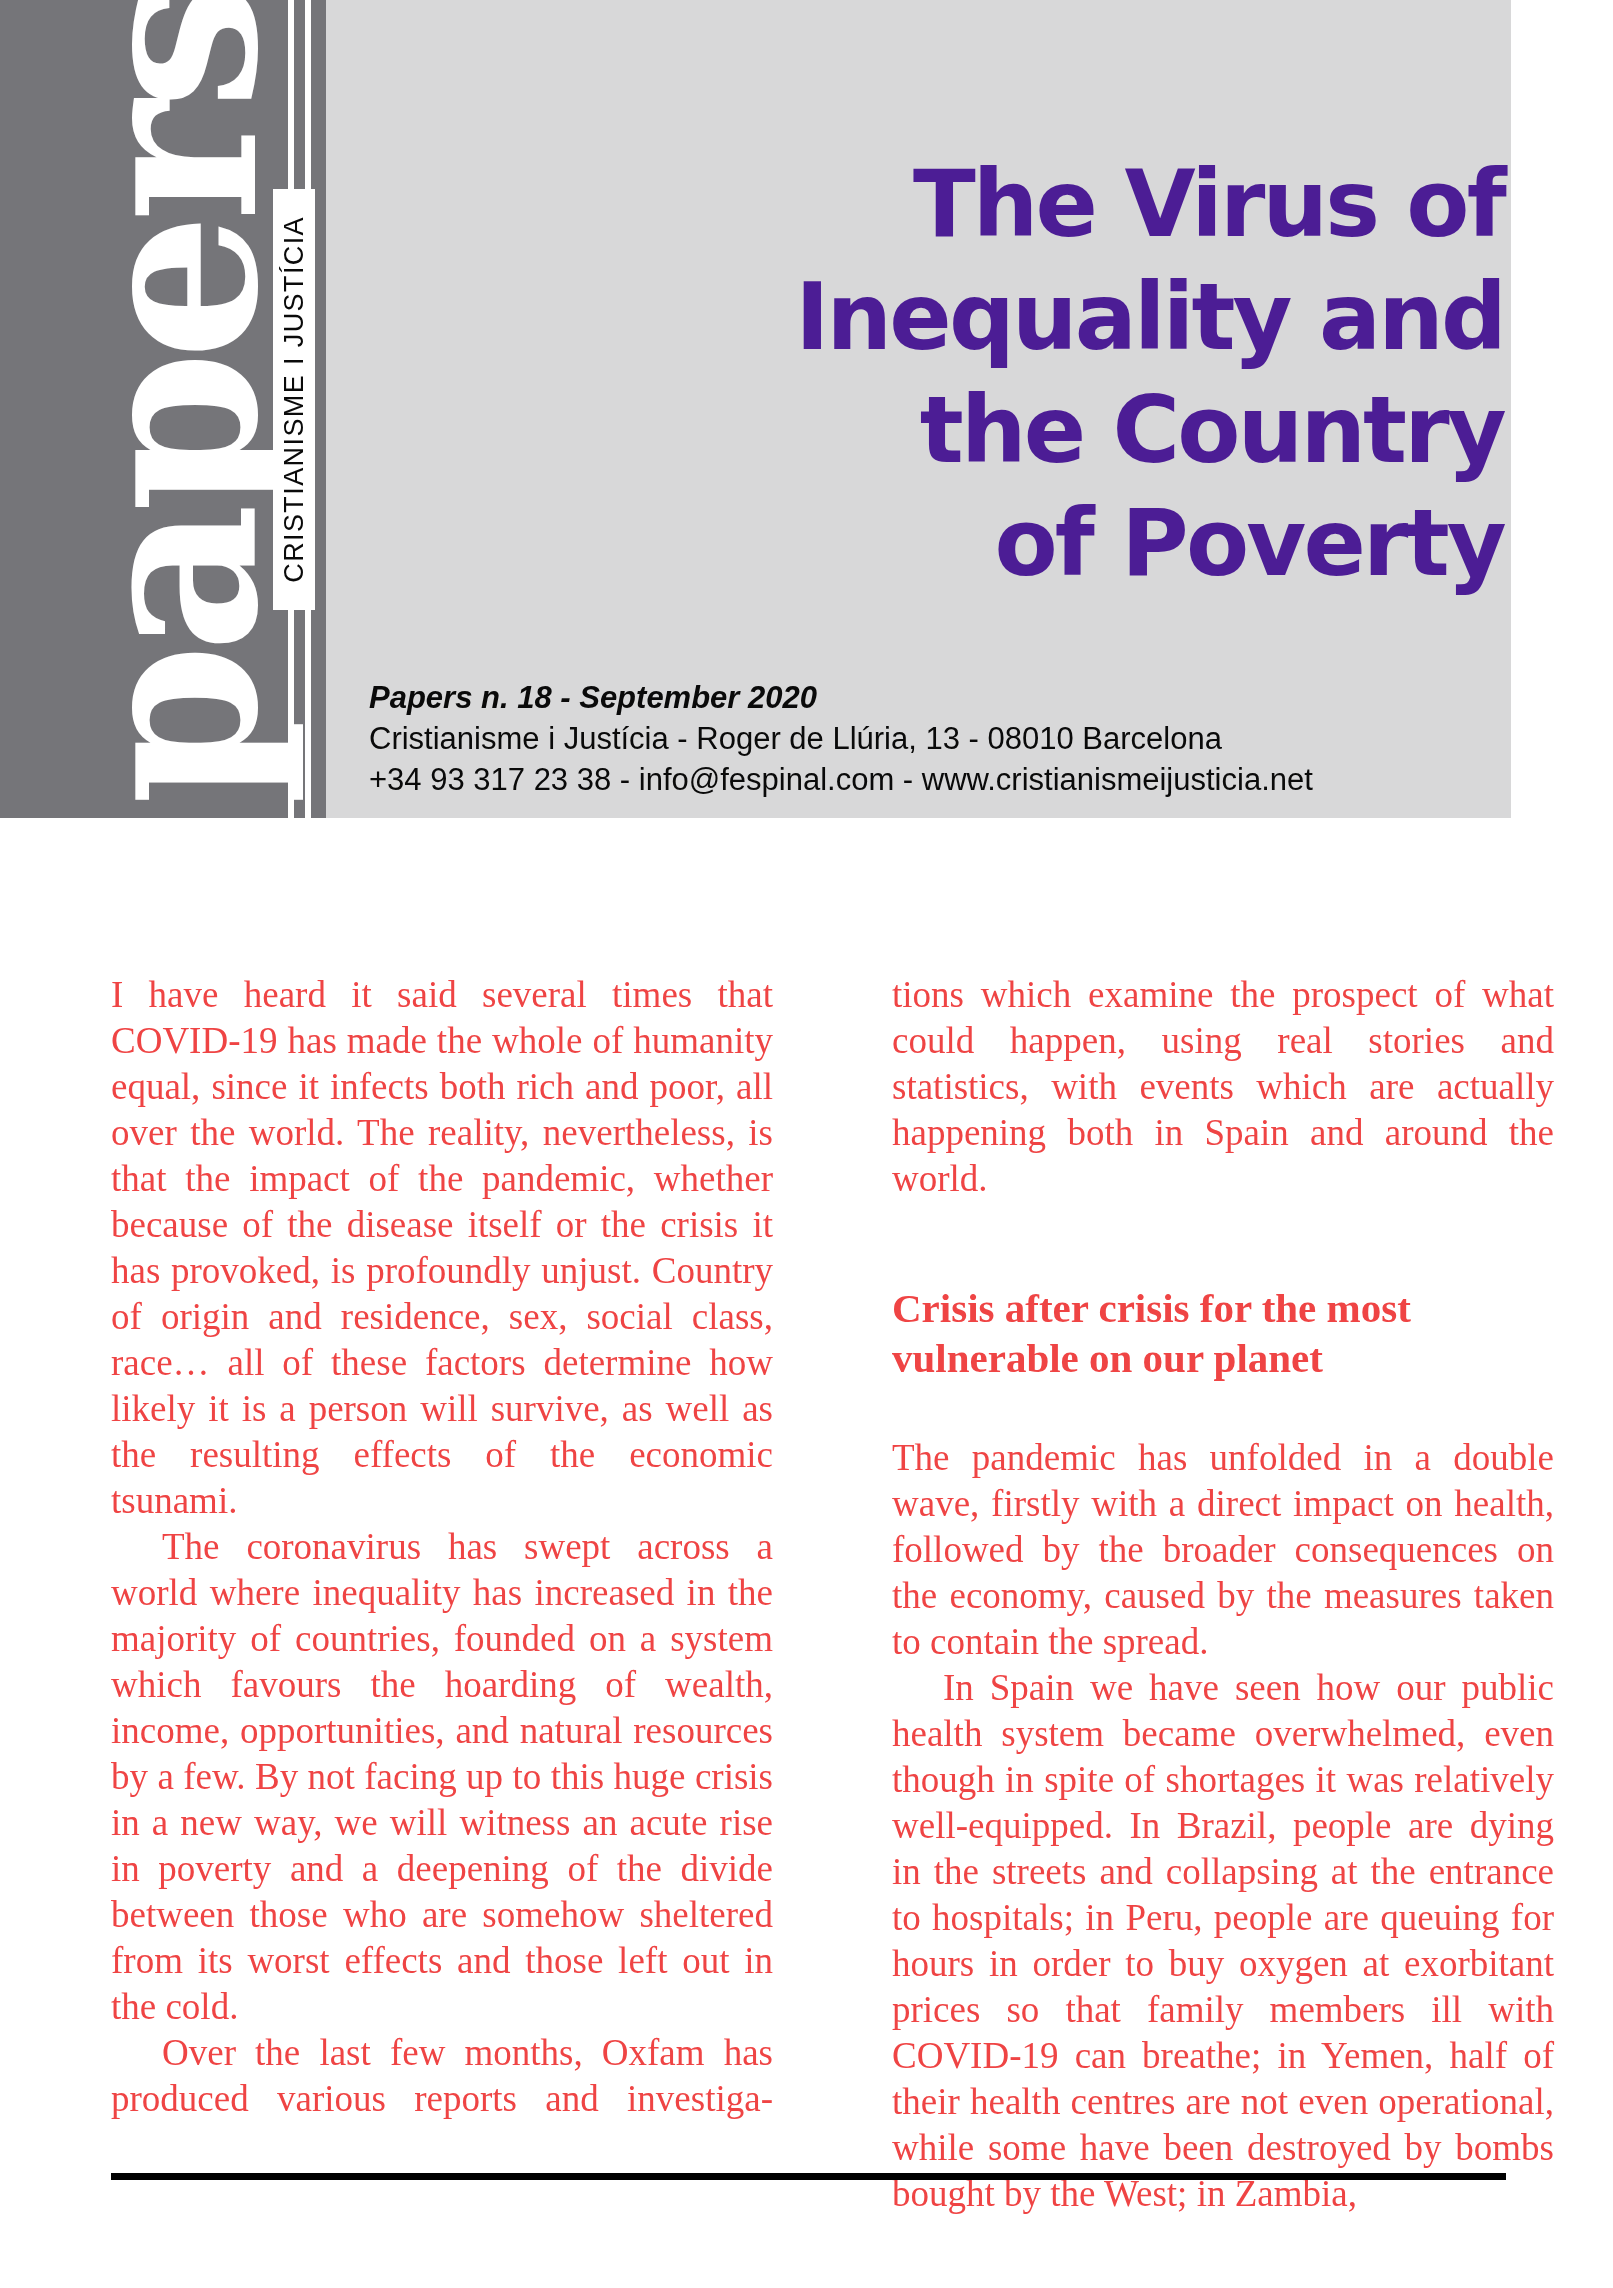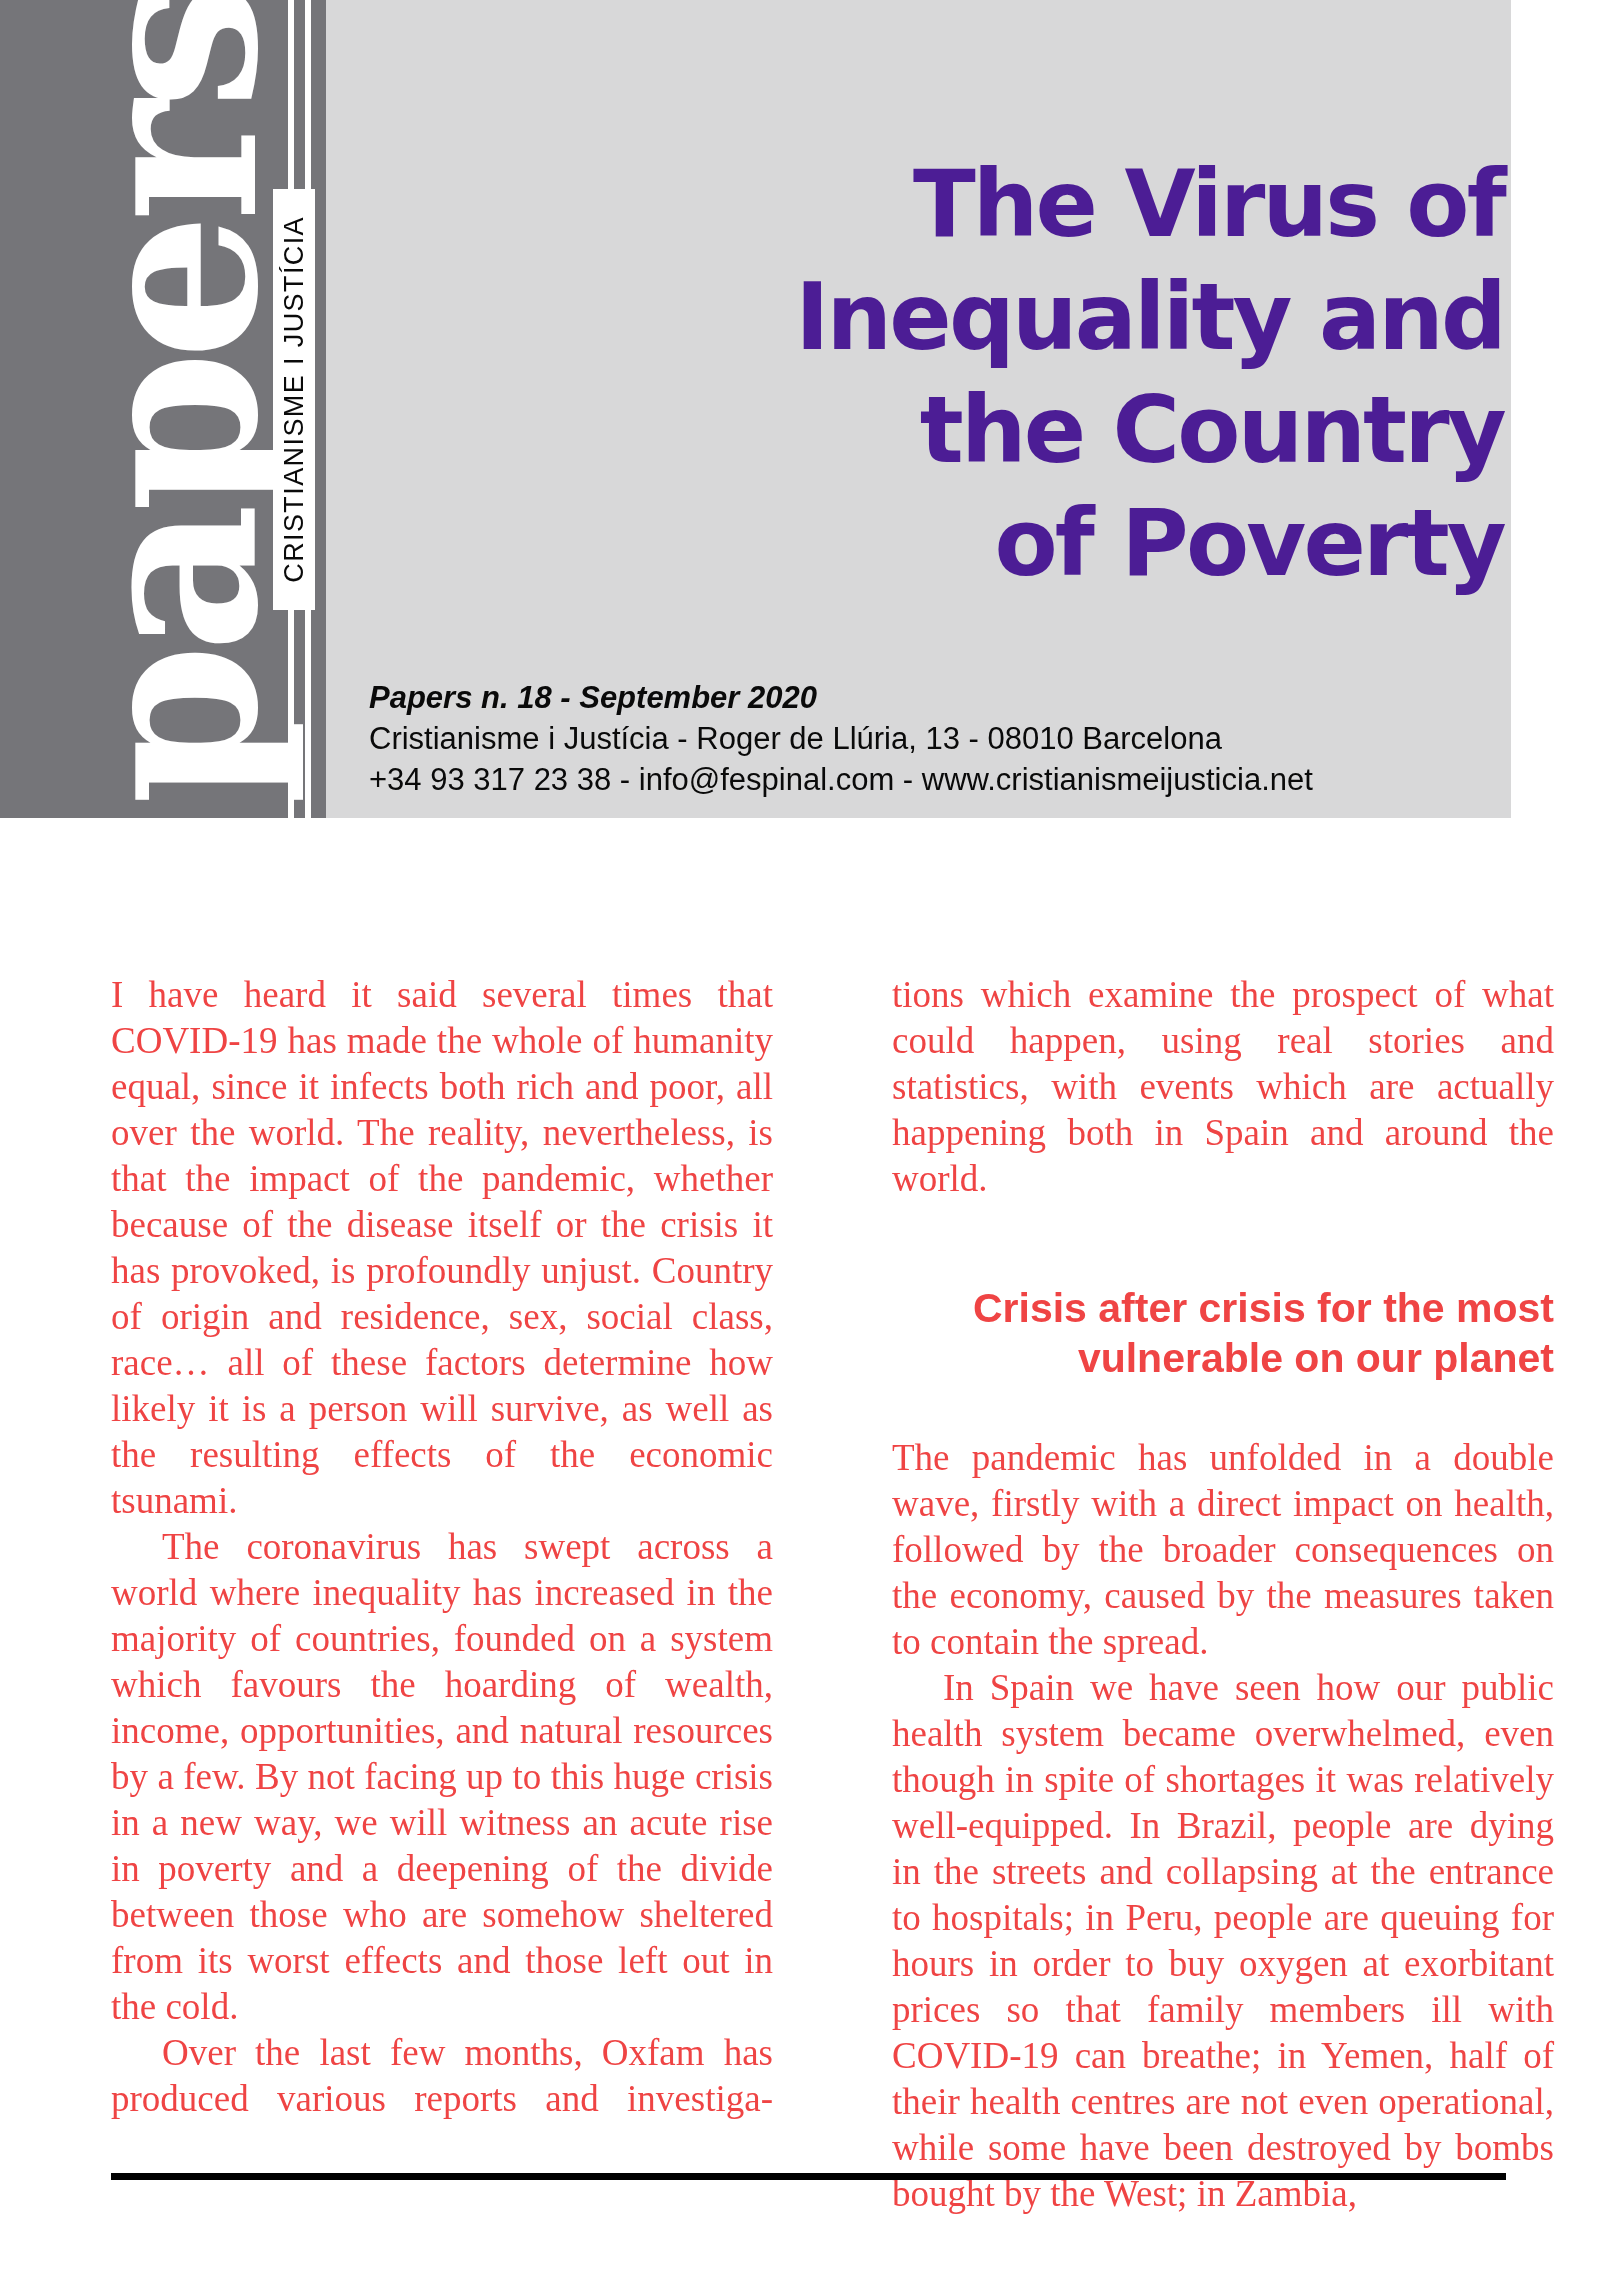--- a/index.html
+++ b/index.html
@@ -93,25 +93,25 @@
     text-align: justify;
     color: #ef4444;
   }
   .col-left  { left: 111px; }
   .col-right { left: 892px; }
   .col p { margin: 0; }
   .col p.indent { text-indent: 51px; }
   .col p.continues { text-align-last: justify; }
 
   .section-heading {
-    font-family: Liberation Sans, sans-serif;
+    font-family: Liberation Serif, serif;
     font-weight: bold;
     font-size: 41px;
     line-height: 50px;
-    text-align: right;
+    text-align: left;
     margin: 81px 0 52px 0 !important;
   }
 
   .footer-rule {
     position: absolute;
     left: 111px; top: 2173px;
     width: 1395px; height: 6.5px;
     background: #000;
   }
 </style>

